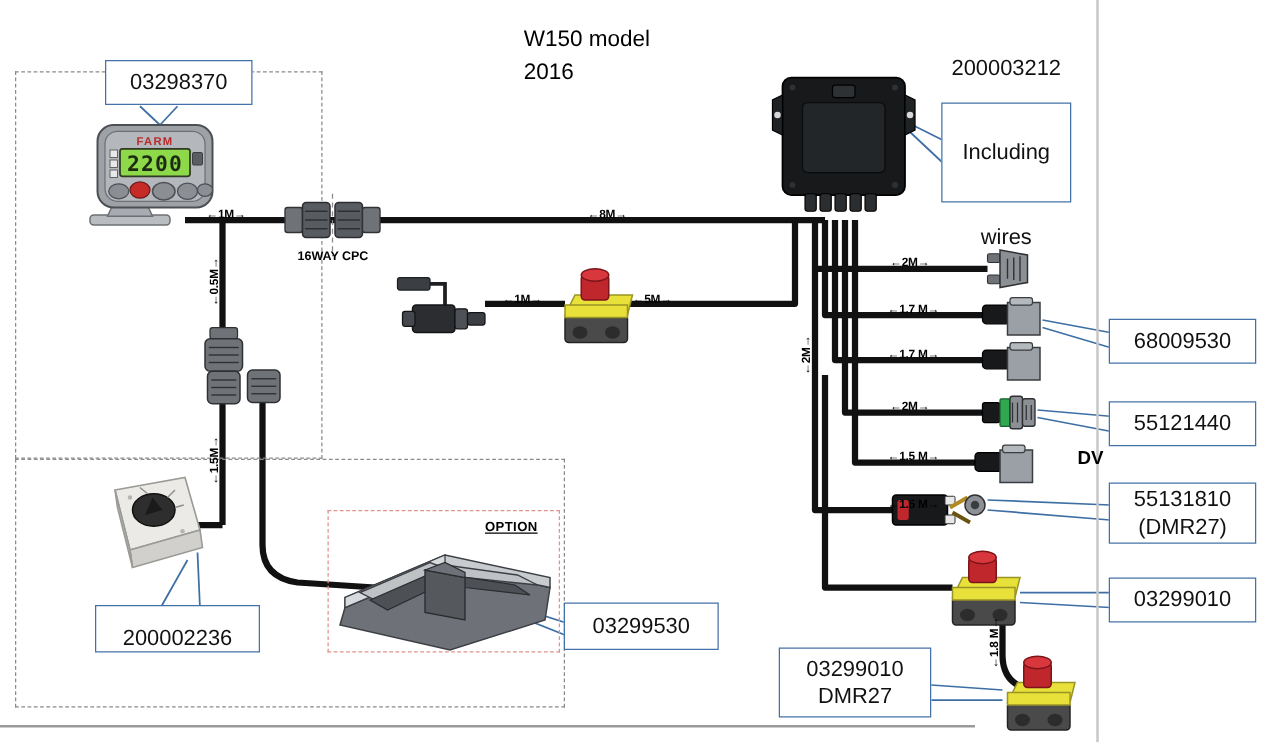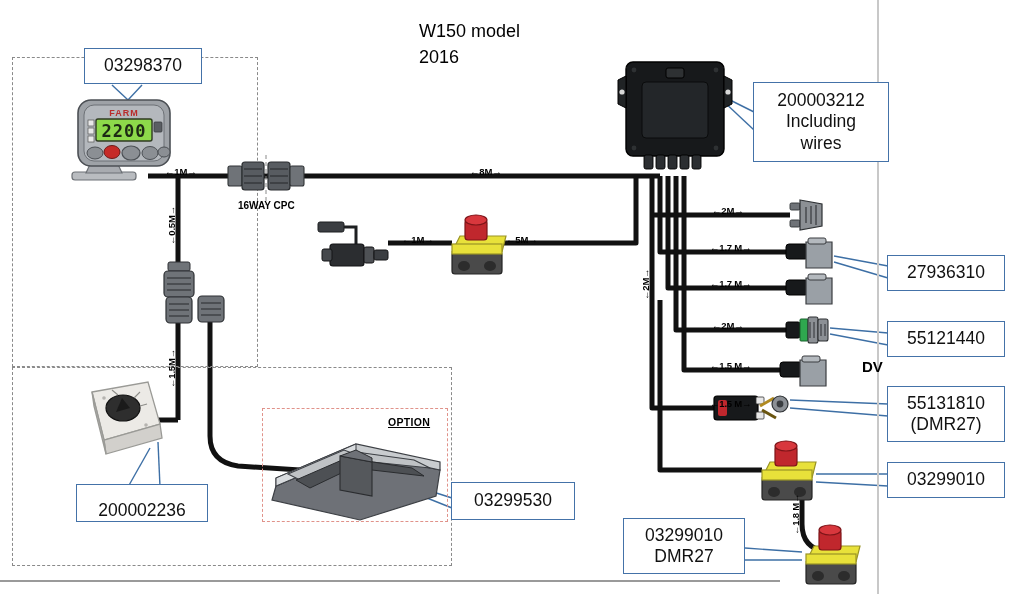--- a/index.html
+++ b/index.html
@@ -389,35 +389,35 @@
 
   <div class="title-block" style="left:419px; top:18px;">
     <span>W150  model</span>
     <span>2016</span>
   </div>
 
   <div class="callout" style="left:84px; top:48px; width:118px; height:36px;">
     <span>03298370</span>
   </div>
 
-  <div class="callout" style="left:753px; top:82px; width:136px; height:80px;">
+  <div class="callout" style="left:753px; top:82px; width:104px; height:80px;gap:46px;">
     <span>200003212</span>
     <span>Including</span>
     <span>wires</span>
   </div>
 
   <div class="callout" style="left:887px; top:255px; width:118px; height:36px;">
-    <span>27936310</span>
+    <span>68009530</span>
   </div>
 
   <div class="callout" style="left:887px; top:321px; width:118px; height:36px;align-items:center;">
     <span>55121440</span>
   </div>
 
-  <div class="callout" style="left:887px; top:386px; width:118px; height:56px;">
+  <div class="callout" style="left:887px; top:386px; width:118px; height:49px;">
     <span>55131810</span>
     <span>(DMR27)</span>
   </div>
 
   <div class="callout" style="left:887px; top:462px; width:118px; height:36px;">
     <span>03299010</span>
   </div>
 
   <div class="callout" style="left:623px; top:518px; width:122px; height:56px;">
     <span>03299010</span>

